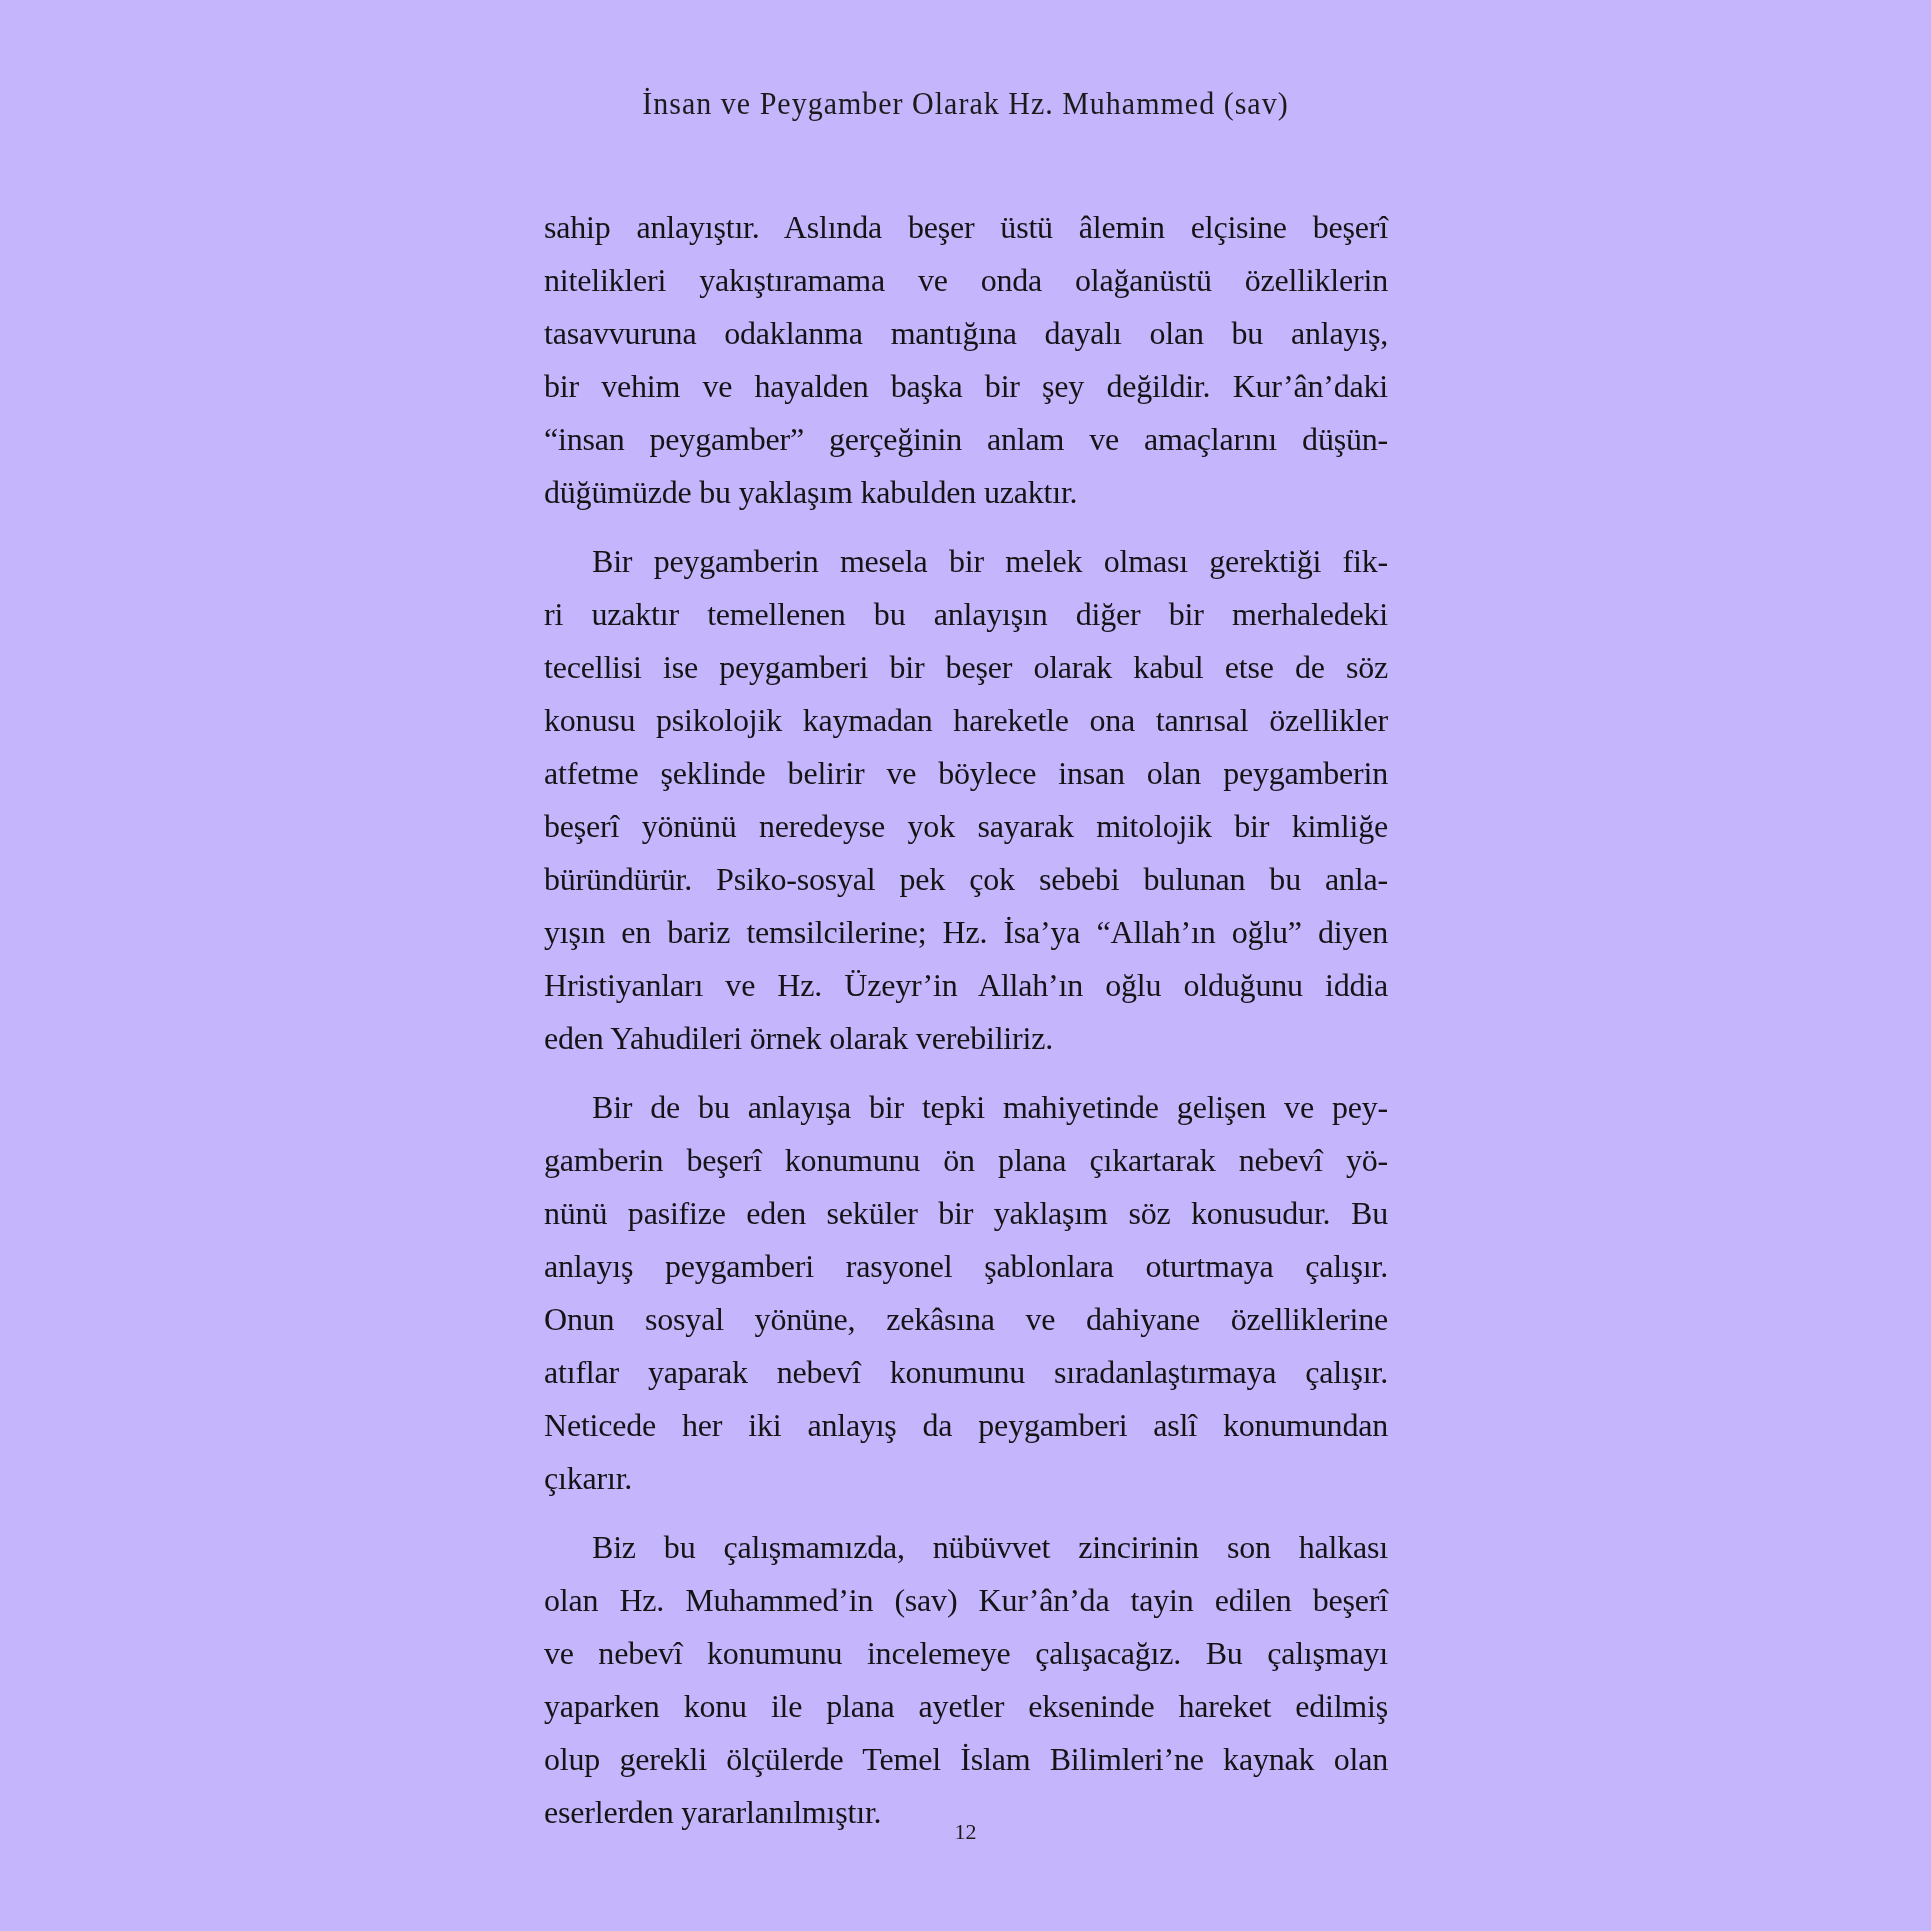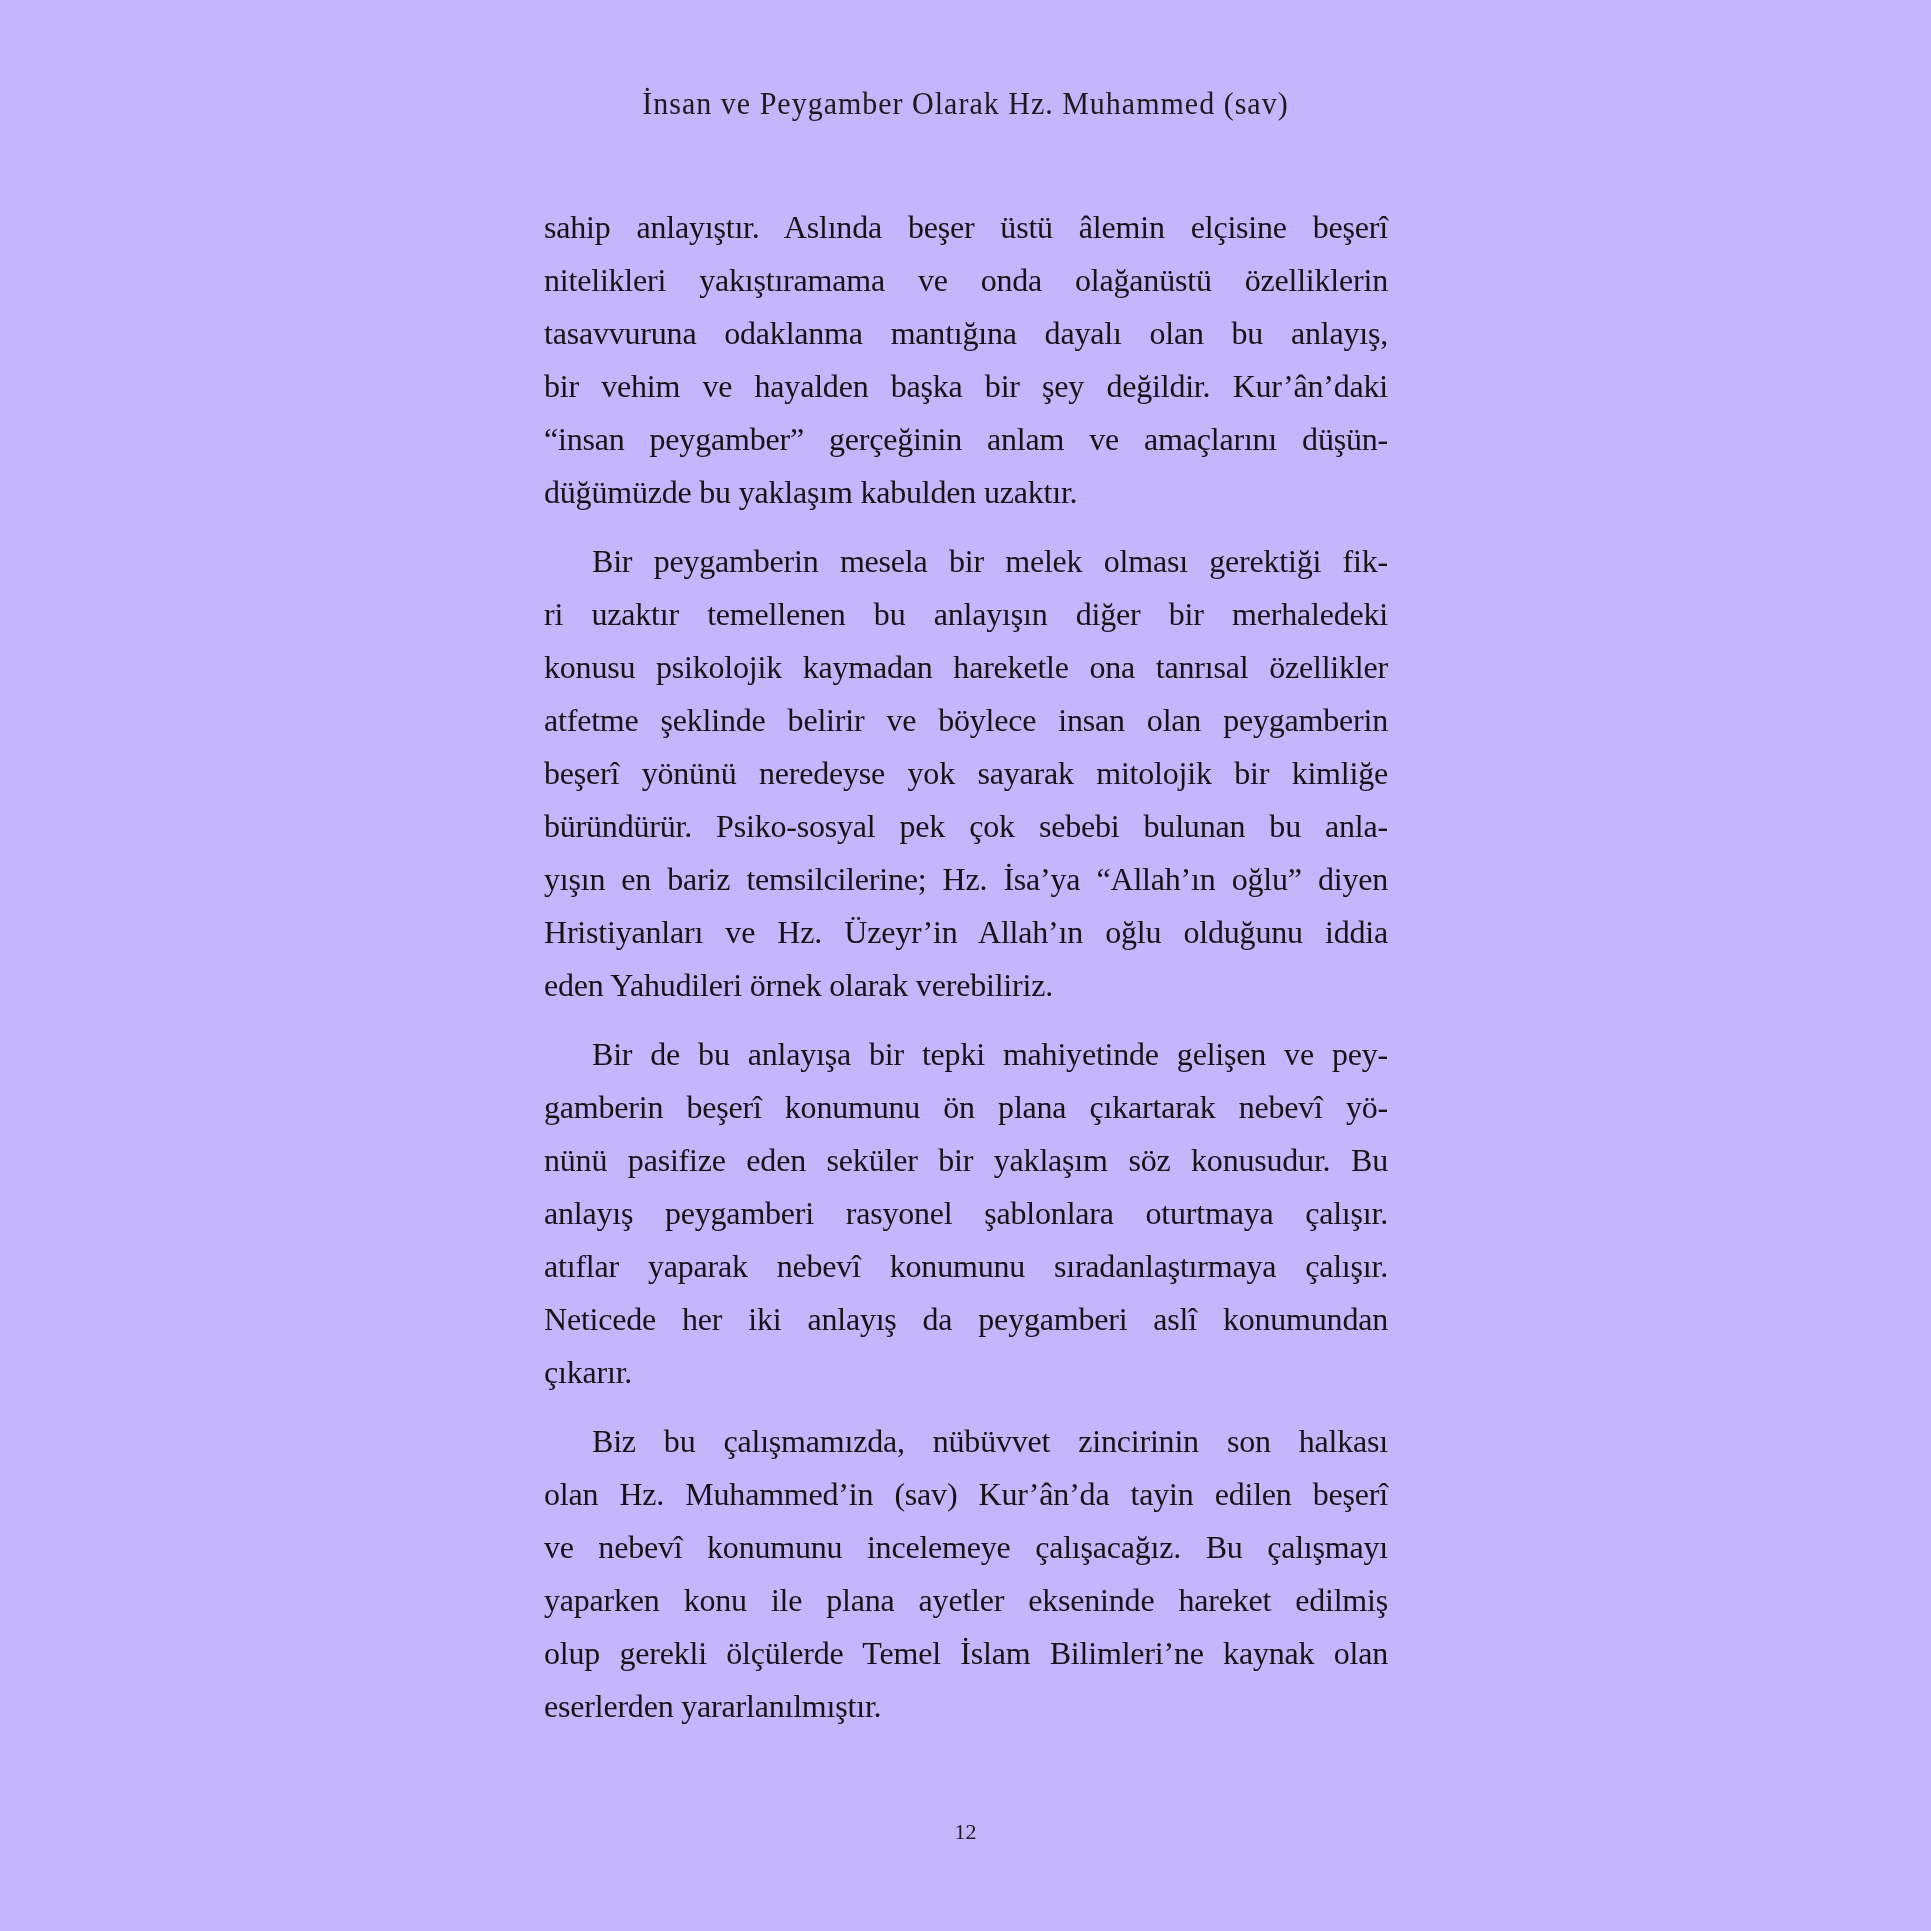--- a/index.html
+++ b/index.html
@@ -77,34 +77,36 @@
       <div class="line">nitelikleri yakıştıramama ve onda olağanüstü özelliklerin</div>
       <div class="line">tasavvuruna odaklanma mantığına dayalı olan bu anlayış,</div>
       <div class="line">bir vehim ve hayalden başka bir şey değildir. Kur’ân’daki</div>
       <div class="line">“insan peygamber” gerçeğinin anlam ve amaçlarını düşün-</div>
       <div class="line last">düğümüzde bu yaklaşım kabulden uzaktır.</div>
     </div>
 
     <div class="para indent">
       <div class="line first">Bir peygamberin mesela bir melek olması gerektiği fik-</div>
       <div class="line">ri uzaktır temellenen bu anlayışın diğer bir merhaledeki</div>
+      <div class="line">tecellisi ise peygamberi bir beşer olarak kabul etse de söz</div>
       <div class="line">konusu psikolojik kaymadan hareketle ona tanrısal özellikler</div>
       <div class="line">atfetme şeklinde belirir ve böylece insan olan peygamberin</div>
       <div class="line">beşerî yönünü neredeyse yok sayarak mitolojik bir kimliğe</div>
       <div class="line">büründürür. Psiko-sosyal pek çok sebebi bulunan bu anla-</div>
       <div class="line">yışın en bariz temsilcilerine; Hz. İsa’ya “Allah’ın oğlu” diyen</div>
       <div class="line">Hristiyanları ve Hz. Üzeyr’in Allah’ın oğlu olduğunu iddia</div>
       <div class="line last">eden Yahudileri örnek olarak verebiliriz.</div>
     </div>
 
     <div class="para indent">
       <div class="line first">Bir de bu anlayışa bir tepki mahiyetinde gelişen ve pey-</div>
       <div class="line">gamberin beşerî konumunu ön plana çıkartarak nebevî yö-</div>
       <div class="line">nünü pasifize eden seküler bir yaklaşım söz konusudur. Bu</div>
       <div class="line">anlayış peygamberi rasyonel şablonlara oturtmaya çalışır.</div>
+      <div class="line">Onun sosyal yönüne, zekâsına ve dahiyane özelliklerine</div>
       <div class="line">atıflar yaparak nebevî konumunu sıradanlaştırmaya çalışır.</div>
       <div class="line">Neticede her iki anlayış da peygamberi aslî konumundan</div>
       <div class="line last">çıkarır.</div>
     </div>
 
     <div class="para indent">
       <div class="line first">Biz bu çalışmamızda, nübüvvet zincirinin son halkası</div>
       <div class="line">olan Hz. Muhammed’in (sav) Kur’ân’da tayin edilen beşerî</div>
       <div class="line">ve nebevî konumunu incelemeye çalışacağız. Bu çalışmayı</div>
       <div class="line">yaparken konu ile plana ayetler ekseninde hareket edilmiş</div>

